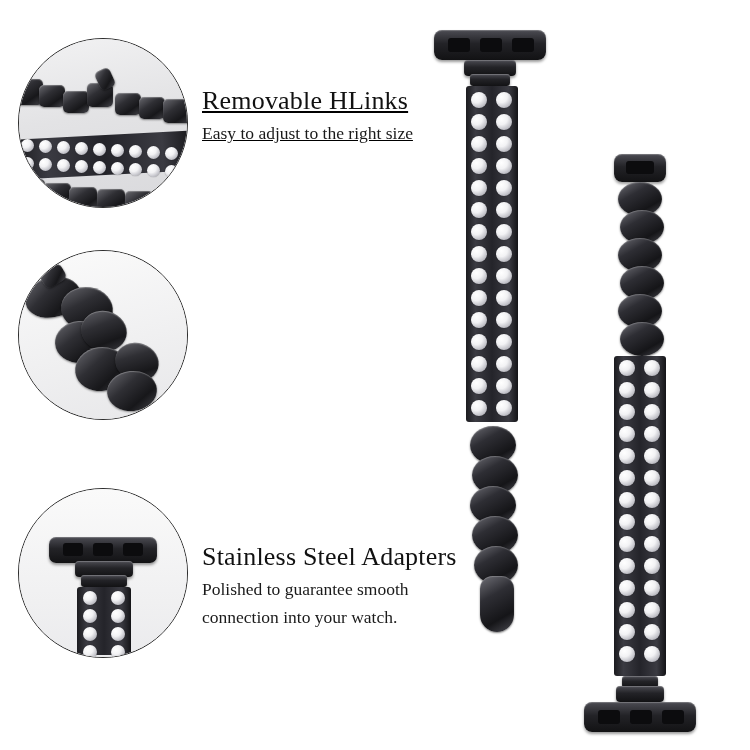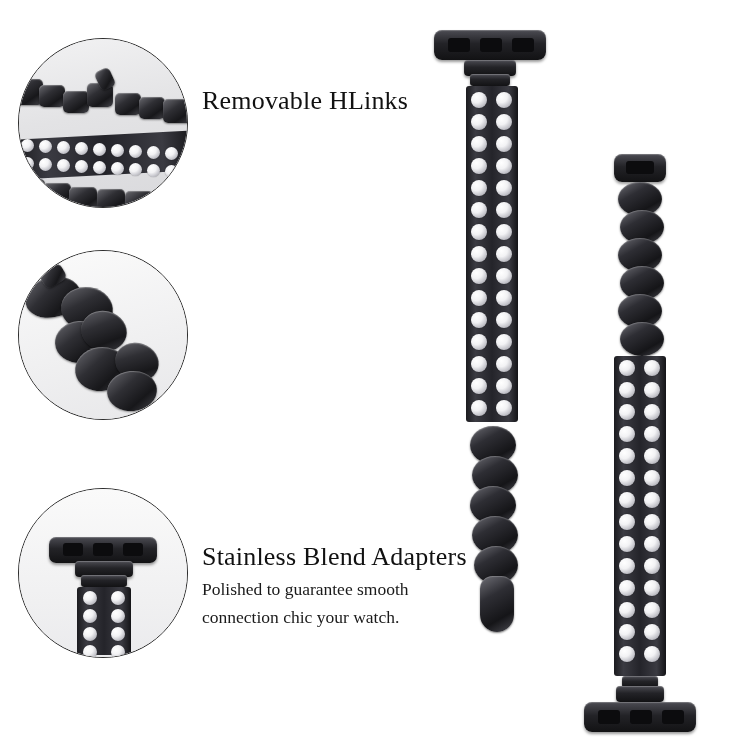--- a/index.html
+++ b/index.html
@@ -54,21 +54,21 @@
     font-size: 17.5px;
     line-height: 1.62;
     color: #1a1a1a;
     margin-top: 4px;
     max-width: 270px;
     font-family: "Liberation Serif", serif;
   }
 
   
   #feature-1 { left: 18px; top: 38px; }
-  #feature-1 .feature-text { padding-top: 48px; }
+  #feature-1 .feature-text { padding-top: 48px; text-decoration: underline; }
   
   #feature-2 { left: 18px; top: 250px; }
   #feature-2 .feature-text { padding-top: 36px; }
   
   #feature-3 { left: 18px; top: 488px; }
   #feature-3 .feature-text { padding-top: 54px; }
   #feature-3 .feature-desc { max-width: 250px; }
 
   
   .photo {
@@ -173,20 +173,21 @@
         <div class="link" style="left:-4px;top:140px;width:30px;height:24px;"></div>
         <div class="link" style="left:24px;top:144px;width:28px;height:24px;"></div>
         <div class="link" style="left:50px;top:148px;width:28px;height:24px;"></div>
         <div class="link" style="left:78px;top:150px;width:28px;height:24px;"></div>
         <div class="link" style="left:106px;top:152px;width:28px;height:24px;"></div>
         <div class="link" style="left:134px;top:152px;width:32px;height:26px;"></div>
       </div>
     </div>
     <div class="feature-text">
       <div class="feature-title">Removable HLinks</div>
+      <div class="feature-desc">Easy to adjust to the right size</div>
     </div>
   </div>
 
   <div class="feature" id="feature-2">
     <div class="feature-circle">
       <div class="photo photo-2">
         <div class="link" style="left:6px;top:26px;width:56px;height:40px;border-radius:50% 50% 46% 46%;transform:rotate(-12deg);"></div>
         <div class="link" style="left:42px;top:36px;width:52px;height:44px;border-radius:50%;transform:rotate(8deg);"></div>
         <div class="link" style="left:36px;top:70px;width:50px;height:42px;border-radius:50%;transform:rotate(-4deg);"></div>
         <div class="link" style="left:62px;top:60px;width:46px;height:40px;border-radius:50%;transform:rotate(14deg);"></div>
@@ -214,22 +215,22 @@
         <div class="stone" style="left:92px;top:102px;width:14px;height:14px;"></div>
         <div class="stone" style="left:64px;top:120px;width:14px;height:14px;"></div>
         <div class="stone" style="left:92px;top:120px;width:14px;height:14px;"></div>
         <div class="stone" style="left:64px;top:138px;width:14px;height:14px;"></div>
         <div class="stone" style="left:92px;top:138px;width:14px;height:14px;"></div>
         <div class="stone" style="left:64px;top:156px;width:14px;height:14px;"></div>
         <div class="stone" style="left:92px;top:156px;width:14px;height:14px;"></div>
       </div>
     </div>
     <div class="feature-text">
-      <div class="feature-title">Stainless Blend Adapters</div>
-      <div class="feature-desc">Polished to guarantee smooth connection chic your watch.</div>
+      <div class="feature-title">Stainless Steel Adapters</div>
+      <div class="feature-desc">Polished to guarantee smooth connection into your watch.</div>
     </div>
   </div>
 
   <div class="product" id="product-left" style="left:430px;top:20px;width:140px;height:660px;">
 
     <div class="lug" style="left:4px;top:10px;width:112px;height:30px;border-radius:8px;"></div>
     <div class="lug-notch" style="left:18px;top:18px;width:22px;height:14px;"></div>
     <div class="lug-notch" style="left:50px;top:18px;width:22px;height:14px;"></div>
     <div class="lug-notch" style="left:82px;top:18px;width:22px;height:14px;"></div>
     <div class="lug" style="left:34px;top:40px;width:52px;height:16px;border-radius:4px;"></div>

